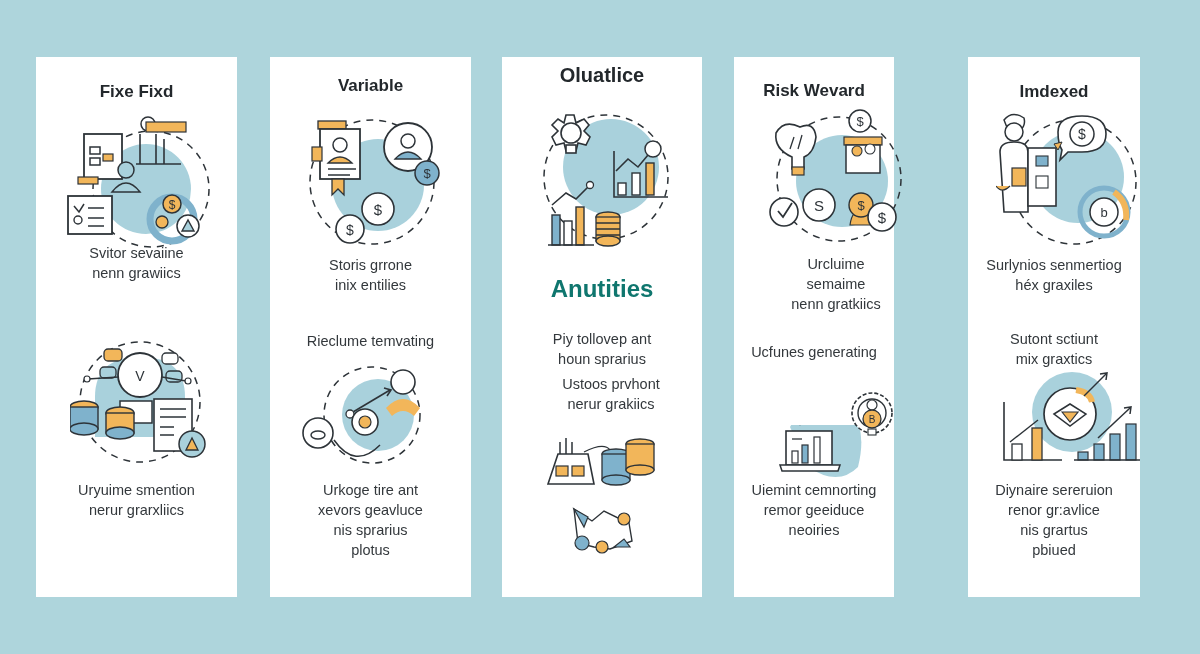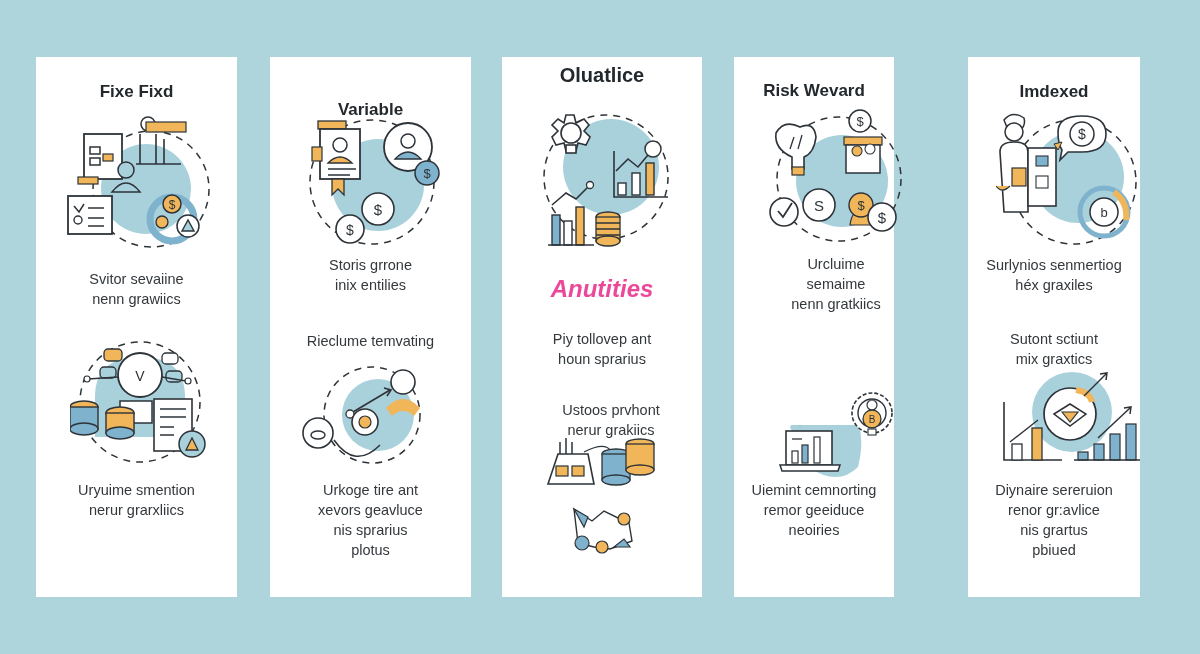--- a/index.html
+++ b/index.html
@@ -1,21 +1,21 @@
 <!DOCTYPE html>
 <html><head>
 <meta charset="utf-8">
 <style>
   * { box-sizing: border-box; margin: 0; padding: 0; }
   html, body { width: 1200px; height: 654px; overflow: hidden; }
   body { background: #aed5dc; font-family: "Liberation Sans", sans-serif; color: #2a2f33; position: relative; }
   .card { position: absolute; top: 57px; height: 540px; background: #ffffff; width: 202px; }
   .card .title { position: absolute; left: 0; right: 0; text-align: center; font-weight: 700; font-size: 17px; color: #23282c; }
   .card .text { position: absolute; left: 0; right: 0; text-align: center; font-size: 14.5px; line-height: 20px; color: #33383c; white-space: pre-line; }
-  .card .big { font-size: 24px; font-weight: 700; color: #ec4899; font-style: italic; }
+  .card .big { font-size: 24px; font-weight: 700; color: #0f766e; }
   .icon { position: absolute; }
   svg { display: block; }
 </style>
 </head>
 <body>
 
 <div class="card" style="left:36px; width:201px;">
   <div class="title" style="top:25px;">Fixe Fixd</div>
   <div class="icon" style="left:30px; top:57px;">
     <svg width="150" height="140" viewBox="0 0 150 140">
@@ -35,21 +35,21 @@
       <path d="M8 92 L13 98 L18 90 M22 94 L38 94 M22 104 L38 104 M22 112 L38 112" stroke="#2d3338" stroke-width="1.5" fill="none"></path>
       <circle cx="12" cy="106" r="4" fill="none" stroke="#2d3338" stroke-width="1.4"></circle>
       <circle cx="106" cy="105" r="22" fill="none" stroke="#7fb2cc" stroke-width="7"></circle>
       <circle cx="106" cy="90" r="9" fill="#f2b65a" stroke="#2d3338" stroke-width="1.5"></circle>
       <text x="106" y="95" font-size="12" text-anchor="middle" fill="#2d3338" font-family="Liberation Sans, sans-serif">$</text>
       <circle cx="96" cy="108" r="6" fill="#f2b65a" stroke="#2d3338" stroke-width="1.3"></circle>
       <circle cx="122" cy="112" r="11" fill="#fff" stroke="#2d3338" stroke-width="1.5"></circle>
       <path d="M116 117 L122 106 L128 117 Z" fill="#a9d1dc" stroke="#2d3338" stroke-width="1.4"></path>
     </svg>
   </div>
-  <div class="text" style="top:212px;">Svitor sevaiine
+  <div class="text" style="top:186px;">Svitor sevaiine
 nenn grawiics</div>
   <div class="icon" style="left:34px; top:280px;">
     <svg width="140" height="130" viewBox="0 0 140 130">
       <circle cx="70" cy="65" r="60" fill="none" stroke="#2d3338" stroke-width="1.5" stroke-dasharray="7 6"></circle>
       <path d="M25 60 Q25 20 70 20 Q115 20 115 60 L115 100 L25 100 Z" fill="#a9d1dc"></path>
       <circle cx="70" cy="38" r="22" fill="#fff" stroke="#2d3338" stroke-width="1.8"></circle>
       <text x="70" y="44" font-size="14" text-anchor="middle" fill="#2d3338" font-family="Liberation Sans, sans-serif">V</text>
       <rect x="34" y="12" width="18" height="12" rx="4" fill="#f2b65a" stroke="#2d3338" stroke-width="1.3"></rect>
       <rect x="30" y="30" width="16" height="11" rx="4" fill="#a9d1dc" stroke="#2d3338" stroke-width="1.3"></rect>
       <rect x="92" y="16" width="16" height="11" rx="4" fill="#fff" stroke="#2d3338" stroke-width="1.3"></rect>
@@ -70,21 +70,21 @@
       <path d="M90 72 L116 72 M90 80 L116 80 M90 90 L104 90 M90 98 L104 98" stroke="#2d3338" stroke-width="1.3"></path>
       <circle cx="122" cy="107" r="13" fill="#a9d1dc" stroke="#2d3338" stroke-width="1.5"></circle>
       <path d="M116 113 L122 101 L128 113 Z" fill="#f2b65a" stroke="#2d3338" stroke-width="1.3"></path>
     </svg>
   </div>
   <div class="text" style="top:423px;">Uryuime smention
 nerur grarxliics</div>
 </div>
 
 <div class="card" style="left:270px; width:201px;">
-  <div class="title" style="top:43px;">Variable</div>
+  <div class="title" style="top:19px;">Variable</div>
   <div class="icon" style="left:30px; top:60px;">
     <svg width="150" height="135" viewBox="0 0 150 135">
       <circle cx="72" cy="65" r="62" fill="none" stroke="#2d3338" stroke-width="1.5" stroke-dasharray="7 6"></circle>
       <circle cx="78" cy="68" r="46" fill="#a9d1dc"></circle>
       <rect x="18" y="4" width="28" height="8" fill="#f2b65a" stroke="#2d3338" stroke-width="1.3"></rect>
       <rect x="20" y="12" width="40" height="50" fill="#fff" stroke="#2d3338" stroke-width="1.8"></rect>
       <rect x="12" y="30" width="10" height="14" fill="#f2b65a" stroke="#2d3338" stroke-width="1.2"></rect>
       <circle cx="40" cy="28" r="7" fill="#fff" stroke="#2d3338" stroke-width="1.5"></circle>
       <path d="M28 46 Q40 34 52 46 Z" fill="#f2b65a" stroke="#2d3338" stroke-width="1.3"></path>
       <path d="M28 52 L56 52 M28 58 L50 58" stroke="#2d3338" stroke-width="1.3"></path>
@@ -152,21 +152,21 @@
         <ellipse cx="72" cy="110" rx="12" ry="5"></ellipse>
         <rect x="60" y="110" width="24" height="24"></rect>
         <ellipse cx="72" cy="134" rx="12" ry="5"></ellipse>
         <path d="M60 116 L84 116 M60 122 L84 122 M60 128 L84 128" fill="none"></path>
       </g>
     </svg>
   </div>
   <div class="title big" style="top:218px;">Anutities</div>
   <div class="text" style="top:272px;">Piy tollovep ant
 houn sprarius</div>
-  <div class="text" style="top:343px;padding-left:18px;">Ustoos prvhont
+  <div class="text" style="top:317px;padding-left:18px;">Ustoos prvhont
 nerur grakiics</div>
   <div class="icon" style="left:42px; top:375px;">
     <svg width="120" height="56" viewBox="0 0 120 56">
       <path d="M4 52 L14 22 L44 22 L50 52 Z" fill="#fff" stroke="#2d3338" stroke-width="1.6"></path>
       <rect x="12" y="34" width="12" height="10" fill="#f2b65a" stroke="#2d3338" stroke-width="1.2"></rect>
       <rect x="28" y="34" width="12" height="10" fill="#f2b65a" stroke="#2d3338" stroke-width="1.2"></rect>
       <path d="M16 22 L16 10 M22 22 L22 6 M28 22 L28 10" stroke="#2d3338" stroke-width="1.5"></path>
       <path d="M40 20 Q60 10 66 18" stroke="#2d3338" stroke-width="1.3" fill="none"></path>
       <g stroke="#2d3338" stroke-width="1.3">
         <ellipse cx="72" cy="22" rx="14" ry="5" fill="#7fb2cc"></ellipse>
@@ -211,20 +211,21 @@
       <text x="55" y="102" font-size="15" text-anchor="middle" fill="#2d3338" font-family="Liberation Sans, sans-serif">S</text>
       <path d="M86 116 Q88 100 100 100 Q112 100 112 116 Z" fill="#f2b65a" stroke="#2d3338" stroke-width="1.2"></path>
       <circle cx="97" cy="96" r="12" fill="#f2b65a" stroke="#2d3338" stroke-width="1.4"></circle>
       <text x="97" y="101" font-size="13" text-anchor="middle" fill="#2d3338" font-family="Liberation Sans, sans-serif">$</text>
       <circle cx="118" cy="108" r="14" fill="#fff" stroke="#2d3338" stroke-width="1.6"></circle>
       <text x="118" y="114" font-size="15" text-anchor="middle" fill="#2d3338" font-family="Liberation Sans, sans-serif">$</text>
     </svg>
   </div>
   <div class="text" style="top:197px;margin-left:44px;">Urcluime semaime
 nenn gratkiics</div>
+  <div class="text" style="top:285px;">Ucfunes generating</div>
   <div class="icon" style="left:44px; top:368px;">
     <svg width="120" height="100" viewBox="0 0 120 100">
       <circle cx="58" cy="-8" r="0" fill="none"></circle>
       <path d="M12 20 Q30 -12 70 0 Q90 20 80 60 Q60 80 30 60 Z" fill="#a9d1dc" transform="translate(0,-18)"></path>
       <path d="M22 -4 L60 -28" stroke="#2d3338" stroke-width="1.6" fill="none"></path>
       <circle cx="22" cy="-4" r="3.5" fill="#fff" stroke="#2d3338" stroke-width="1.3"></circle>
       <rect x="8" y="6" width="46" height="34" fill="#fff" stroke="#2d3338" stroke-width="1.6"></rect>
       <path d="M14 14 L24 14" stroke="#2d3338" stroke-width="1.3"></path>
       <rect x="14" y="26" width="6" height="12" fill="#fff" stroke="#2d3338" stroke-width="1.2"></rect>
       <rect x="24" y="20" width="6" height="18" fill="#7fb2cc" stroke="#2d3338" stroke-width="1.2"></rect>

